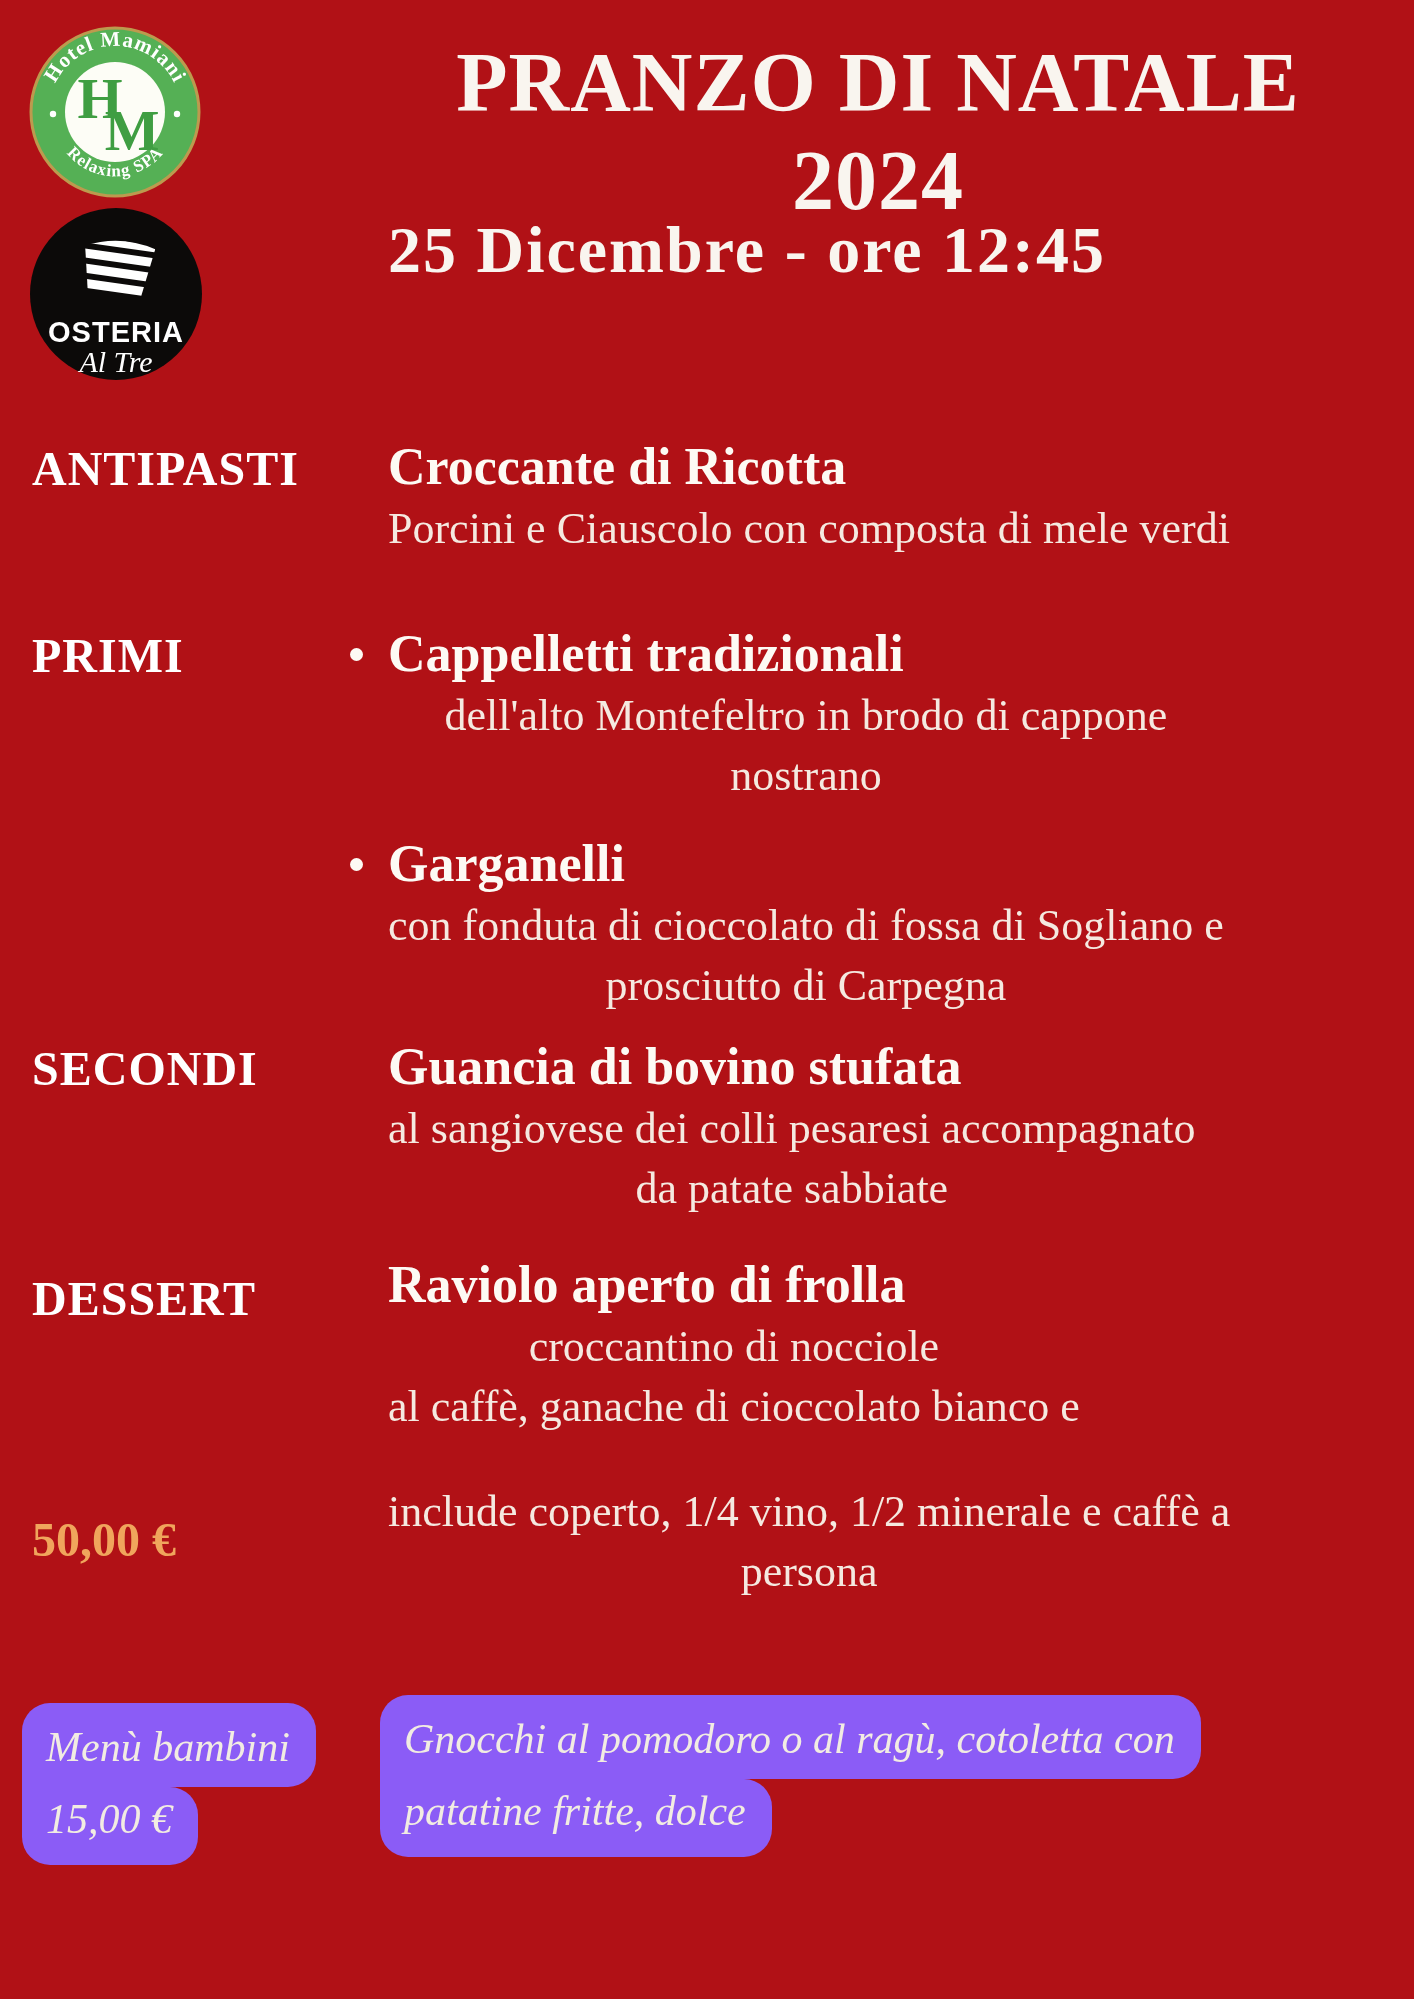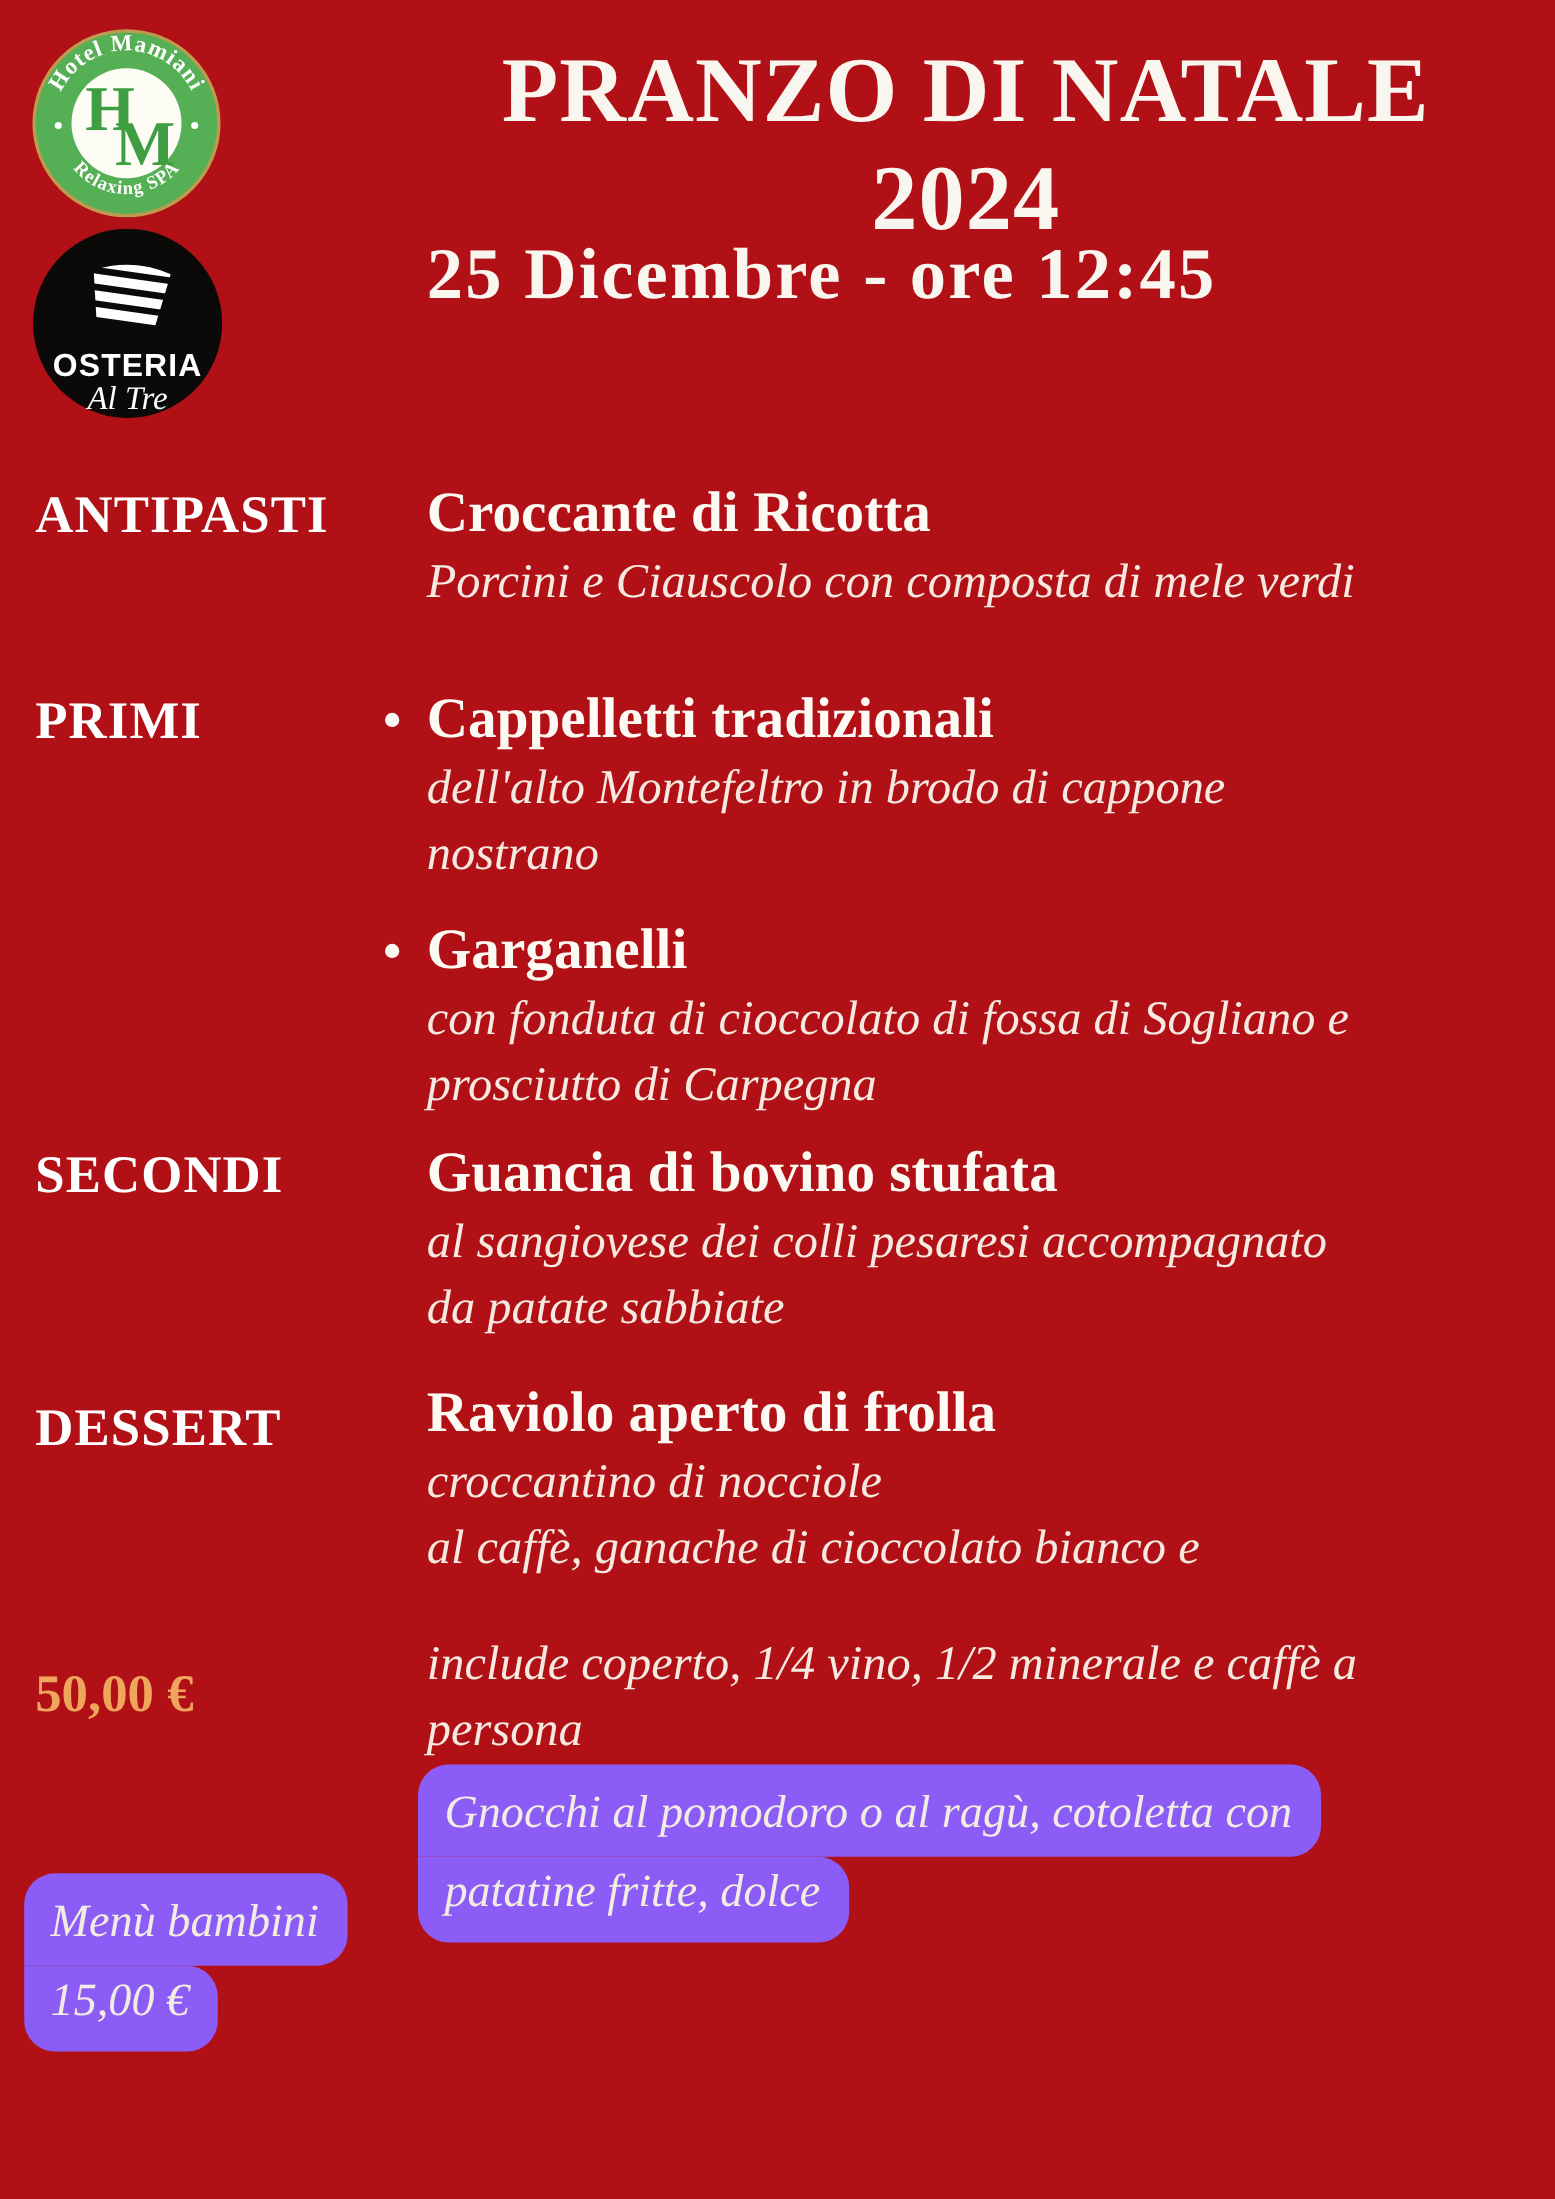--- a/index.html
+++ b/index.html
@@ -43,24 +43,24 @@
     line-height:64px;
     color:#fdfaf4;
   }
   .dish .dot{
     position:absolute;
     left:-38px;top:26px;
     width:13px;height:13px;border-radius:50%;
     background:#fdfaf4;
   }
   .desc{
-    font-style:italic;
     font-size:44px;
     line-height:60px;
     color:#f5e9e0;
+    text-align:center;
   }
   .item{margin-bottom:26px;}
 
   
   .price-amt{
     font-weight:bold;
     font-size:48px;
     color:#f0a55c;
   }
 
@@ -196,16 +196,16 @@
     <div class="desc">include coperto, 1/4 vino, 1/2 minerale e caffè a</div>
     <div class="desc">persona</div>
   </div>
 </div>
 
 <div class="abs" style="left:22px;top:1703px;">
   <span class="bubble-line bl-first">Menù bambini</span>
   <span class="bubble-line bl-second">15,00 €</span>
 </div>
 
-<div class="abs" style="left:380px;top:1604px;text-align:right;">
+<div class="abs" style="left:380px;top:1695px;text-align:right;">
   <span class="bubble-line bl-first">Gnocchi al pomodoro o al ragù, cotoletta con</span>
   <span class="bubble-line bl-second">patatine fritte, dolce</span>
 </div>
 
 </body></html>

